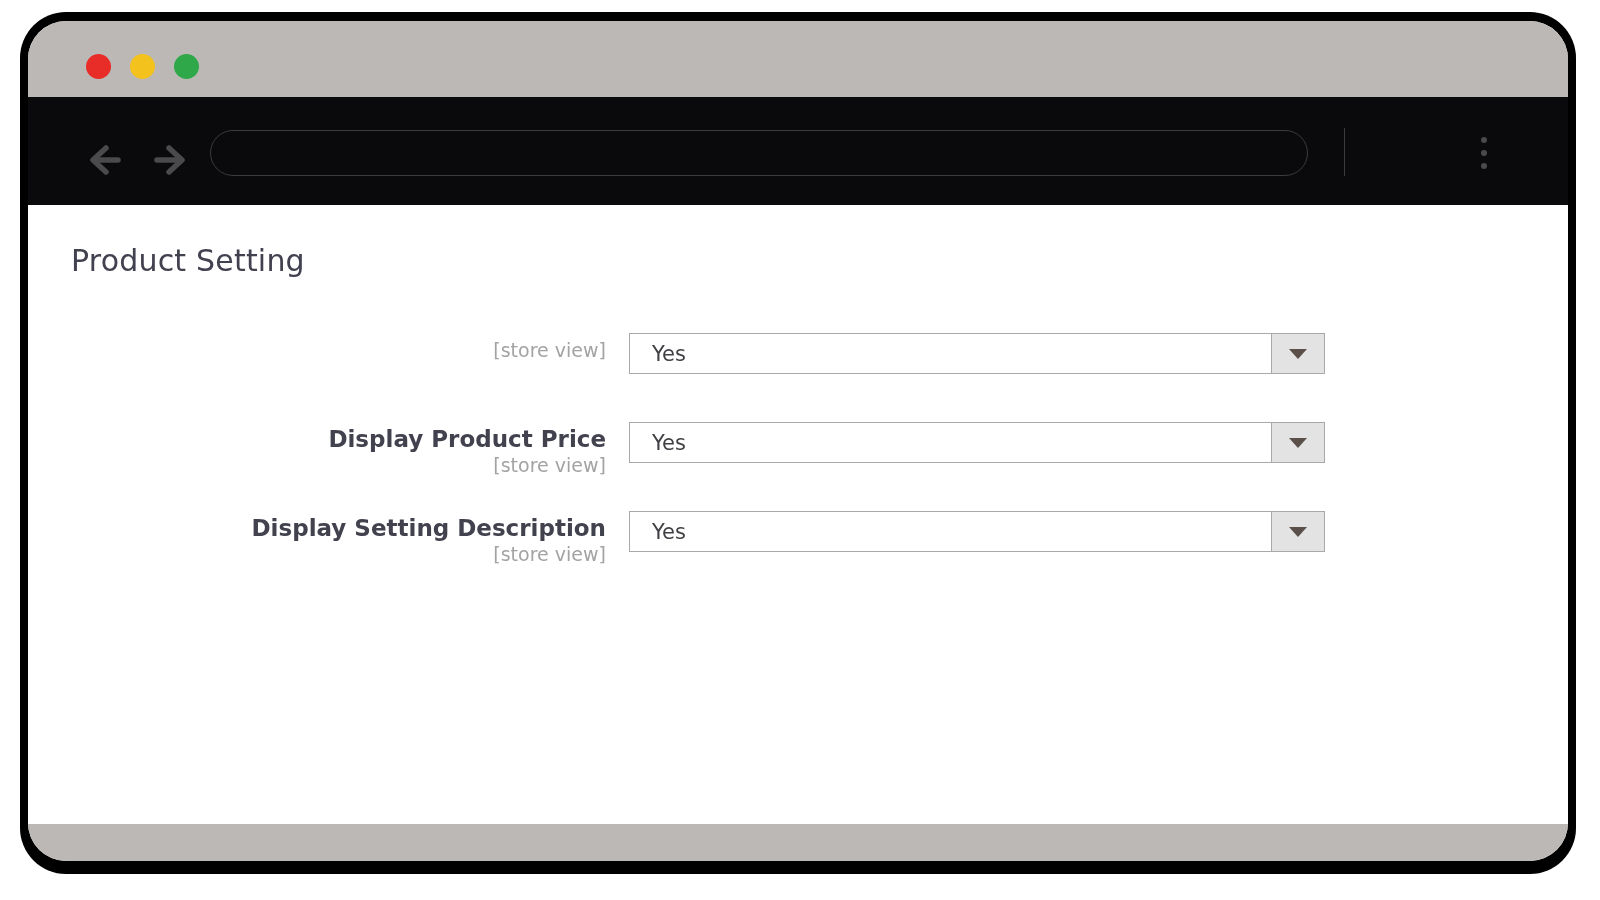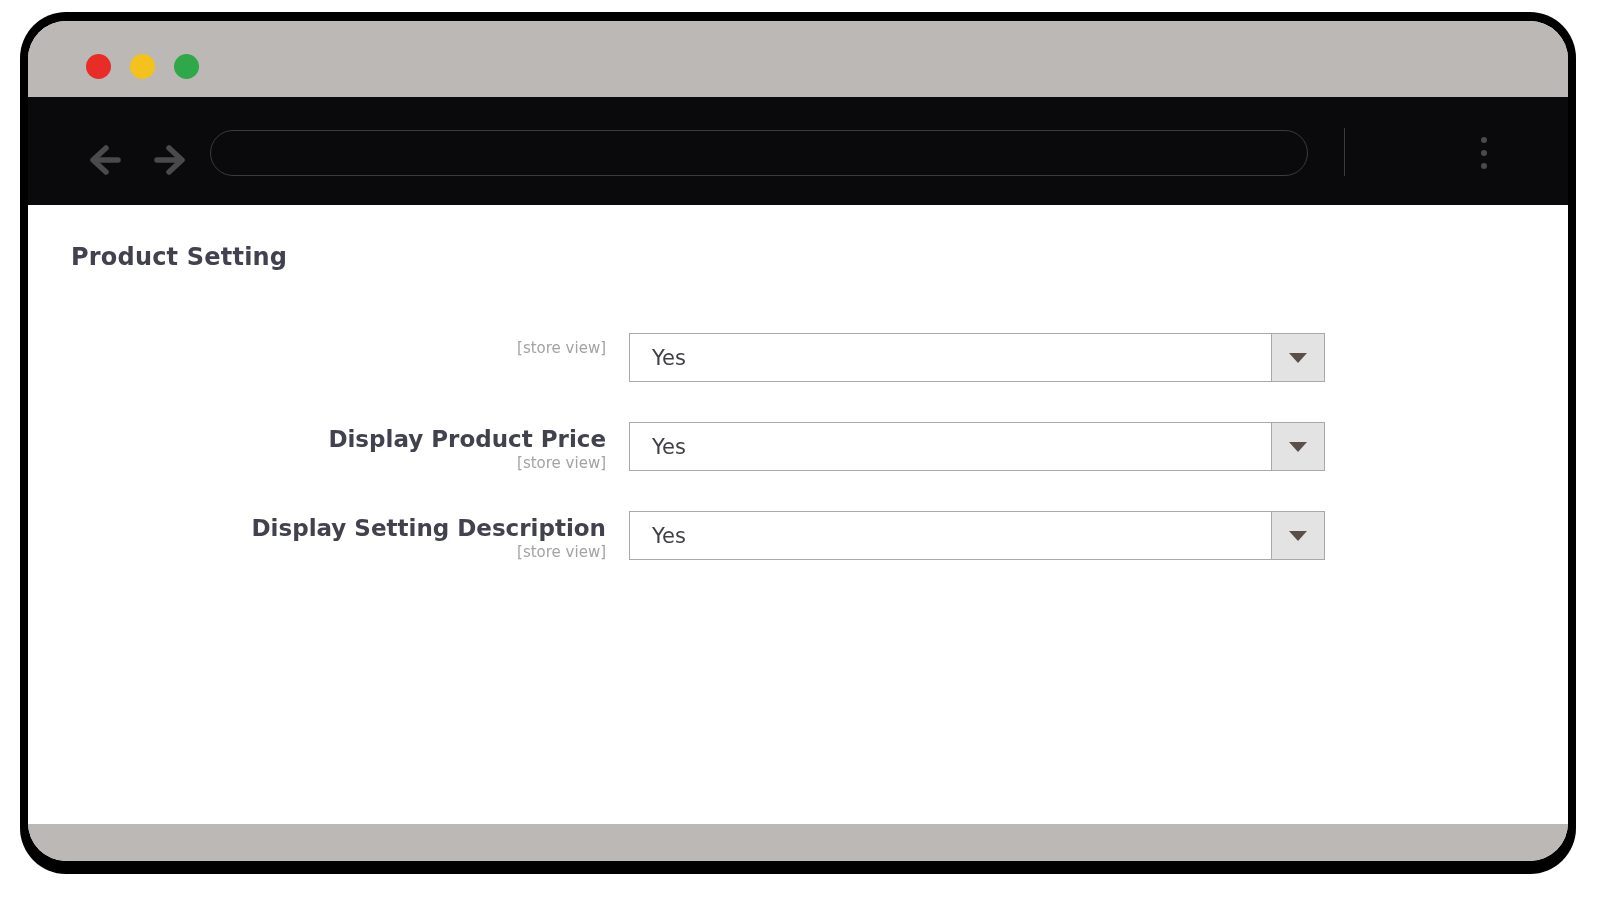--- a/index.html
+++ b/index.html
@@ -122,22 +122,22 @@
     left: 0;
     top: 184px;
     width: 100%;
     height: 619px;
     background: #ffffff;
   }
   .page-title {
     position: absolute;
     left: 43px;
     top: 38px;
-    font-size: 24px;
-    font-weight: bold;
+    font-size: 30px;
+    font-weight: normal;
     color: #41414f;
     letter-spacing: 0.2px;
   }
 
   .form {
     position: absolute;
     left: 0;
     top: 128px;
     width: 100%;
   }
@@ -154,32 +154,32 @@
   }
   .field-label {
     display: block;
     font-size: 23px;
     font-weight: bold;
     color: #42424f;
     line-height: 1.15;
   }
   .field-scope {
     display: block;
-    font-size: 15px;
+    font-size: 19px;
     color: #a3a3a3;
     margin-top: 3px;
     line-height: 1.1;
   }
 
   .select-wrap {
     position: absolute;
     left: 601px;
     top: 0;
     width: 696px;
-    height: 49px;
+    height: 41px;
     border: 1.5px solid #a9a9a9;
     box-sizing: border-box;
     background: #ffffff;
     display: flex;
     align-items: stretch;
   }
   .select-value {
     flex: 1;
     display: flex;
     align-items: center;

